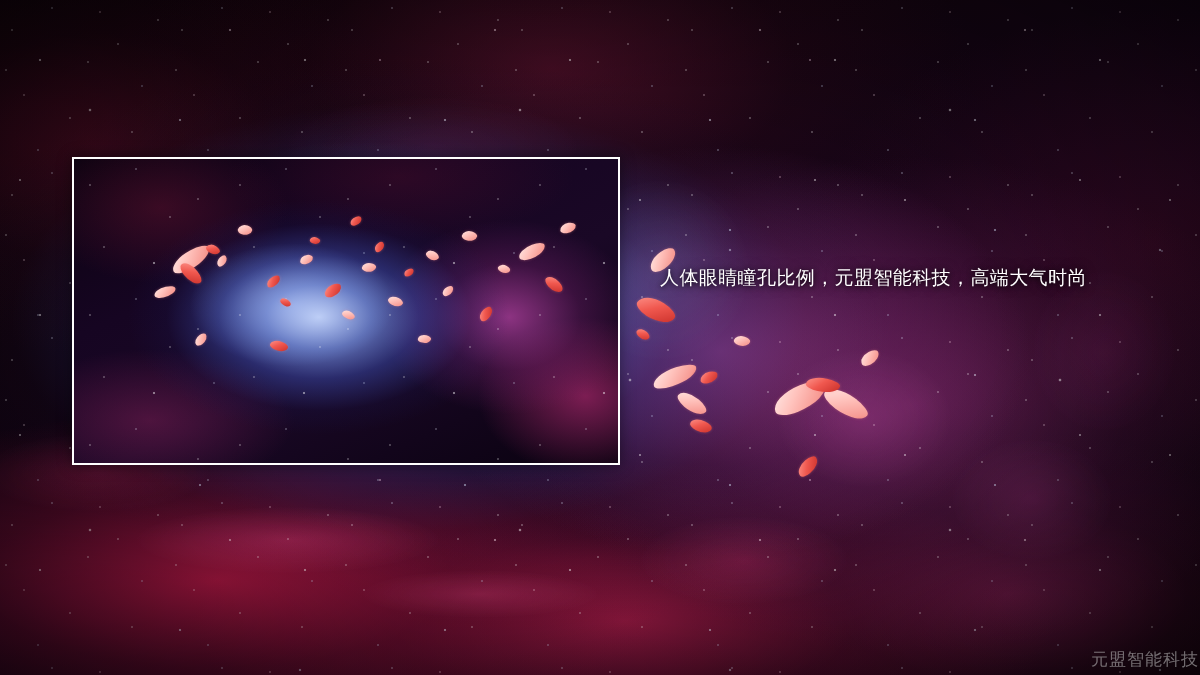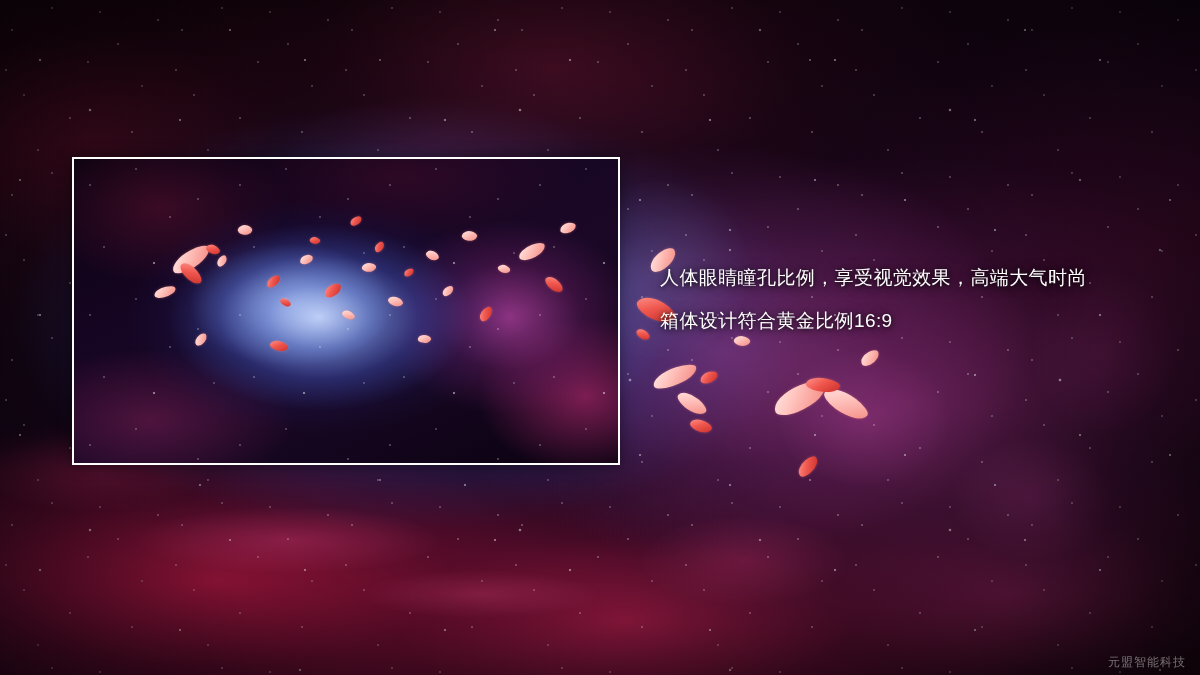--- a/index.html
+++ b/index.html
@@ -177,23 +177,23 @@
     color: #ffffff;
     font-size: 19px;
     line-height: 43px;
     letter-spacing: 0.4px;
     text-shadow: 0 1px 5px rgba(0,0,0,0.8), 0 0 12px rgba(0,0,0,0.55);
   }
   #body-text .line { white-space: pre; }
 
   #watermark {
     position: absolute;
-    right: 14px;
+    right: 1px;
     bottom: 4px;
-    font-size: 12px;
+    font-size: 17px;
     letter-spacing: 1px;
     color: rgba(196,196,196,0.55);
   }
 </style>
 </head>
 <body>
 
 <div id="slide">
 
   <div class="bg-layer" id="bg-base"></div>
@@ -249,19 +249,18 @@
       <div class="petal pale" style="left: 822px; top: 394px; width: 48px; height: 20px; transform: rotate(36deg);"></div>
       <div class="petal deep" style="left: 806px; top: 378px; width: 34px; height: 14px; transform: rotate(12deg);"></div>
       <div class="petal deep" style="left: 796px; top: 460px; width: 24px; height: 13px; transform: rotate(-40deg);"></div>
       <div class="petal pale" style="left: 734px; top: 336px; width: 16px; height: 10px; transform: rotate(18deg);"></div>
       <div class="petal pale" style="left: 860px; top: 352px; width: 20px; height: 12px; transform: rotate(-28deg);"></div>
       <div class="petal deep" style="left: 636px; top: 330px; width: 14px; height: 9px; transform: rotate(44deg);"></div>
     </div>
 
 
   <div id="body-text">
-    <div class="line">人体眼睛瞳孔比例，享受视觉效果，高端大气时尚</div>
-    <div class="line">箱体设计符合黄金比例16:9</div>
+    <div class="line">人体眼睛瞳孔比例，元盟智能科技，高端大气时尚</div>
   </div>
 
   <div id="watermark">元盟智能科技</div>
 
 </div>
 
 </body></html>

